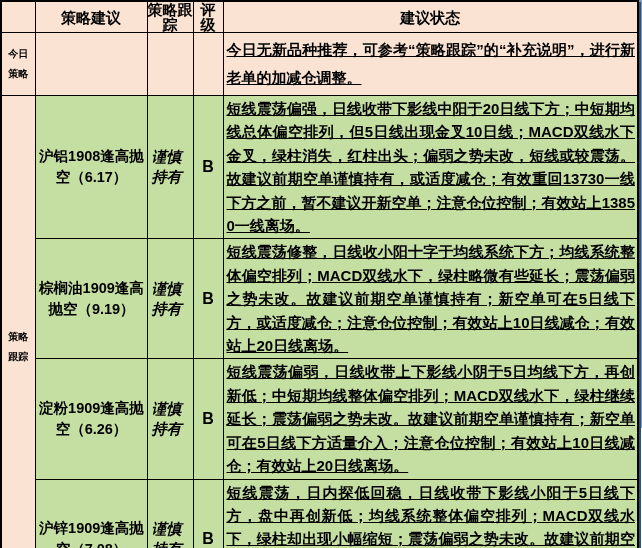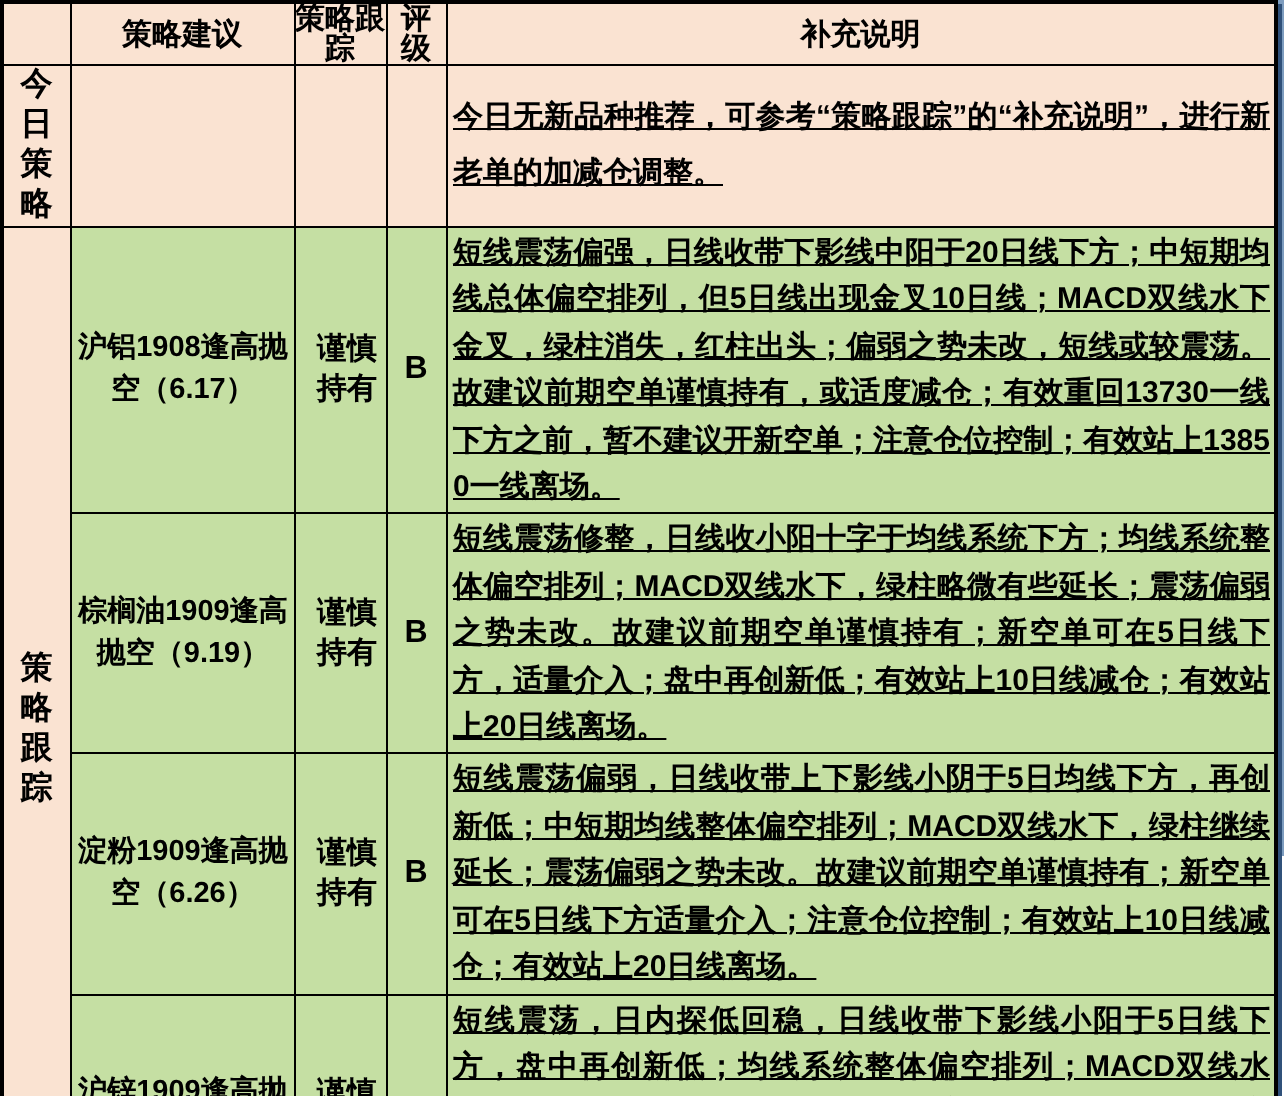--- a/index.html
+++ b/index.html
@@ -36,35 +36,36 @@
 
   tr.hdr{height:29px;}
   tr.hdr th{
     background:var(--peach); text-align:center;
     font-size:15px; line-height:15px; padding:0;
   }
   tr.today{height:63px;}
   tr.today th, tr.today td{background:var(--peach);}
   .row-label{
     background:var(--peach); text-align:center;
-    font-size:16px; line-height:20px; padding:0 2px;
+    font-size:10px; line-height:20px; padding:0 2px;
   }
   tr.trk td{background:var(--green);}
   tr.trk-1{height:119px;}
   tr.trk-2{height:102px;}
   tr.trk-3{height:103px;}
   tr.trk-4{height:120px;}
 
   td.strategy{
     font-size:14.5px; line-height:21px; padding:0 1px 0 2px;
     text-align:center; word-break:break-all;
   }
   td.status{
-    font-size:15px; line-height:20px; text-align:right; padding:0 4px;
+    font-size:15px; line-height:20px; text-align:left; padding:0 4px;
     word-break:break-all;
+    font-style:italic;
   }
   td.rating{
     font-size:16px; text-align:center; padding:0;
     font-family:"Liberation Sans","DejaVu Sans",sans-serif;
   }
   td.note{
     font-size:15px; line-height:23.4px; padding:1px 2px 1px 3px;
     text-align:justify; text-justify:inter-ideograph; text-align-last:left;
     word-break:break-all;
     text-decoration:underline;
@@ -84,21 +85,21 @@
           <col class="c-status">
         <col class="c-rating">
           <col class="c-note">
       </colgroup>
       <tbody>
         <tr class="hdr">
           <th></th>
           <th>策略建议</th>
           <th>策略跟踪</th>
           <th>评级</th>
-          <th>补充说明</th>
+          <th>建议状态</th>
         </tr>
 
         <tr class="today">
           <th class="row-label">今日策略</th>
           <td class="strategy"></td>
           <td class="status"></td>
           <td class="rating"></td>
           <td class="note">今日无新品种推荐，可参考“策略跟踪”的“补充说明”，进行新老单的加减仓调整。</td>
         </tr>
 
@@ -107,21 +108,21 @@
           <td class="strategy">沪铝1908逢高抛空（6.17）</td>
           <td class="status">谨慎持有</td>
           <td class="rating">B</td>
           <td class="note">短线震荡偏强，日线收带下影线中阳于20日线下方；中短期均线总体偏空排列，但5日线出现金叉10日线；MACD双线水下金叉，绿柱消失，红柱出头；偏弱之势未改，短线或较震荡。故建议前期空单谨慎持有，或适度减仓；有效重回13730一线下方之前，暂不建议开新空单；注意仓位控制；有效站上13850一线离场。</td>
         </tr>
 
         <tr class="trk trk-2">
           <td class="strategy">棕榈油1909逢高抛空（9.19）</td>
           <td class="status">谨慎持有</td>
           <td class="rating">B</td>
-          <td class="note">短线震荡修整，日线收小阳十字于均线系统下方；均线系统整体偏空排列；MACD双线水下，绿柱略微有些延长；震荡偏弱之势未改。故建议前期空单谨慎持有；新空单可在5日线下方，适量介入；盘中再创新低；有效站上10日线减仓；有效站上20日线离场。</td>
+          <td class="note">短线震荡修整，日线收小阳十字于均线系统下方；均线系统整体偏空排列；MACD双线水下，绿柱略微有些延长；震荡偏弱之势未改。故建议前期空单谨慎持有；新空单可在5日线下方，或适度减仓；注意仓位控制；有效站上10日线减仓；有效站上20日线离场。</td>
         </tr>
 
         <tr class="trk trk-3">
           <td class="strategy">淀粉1909逢高抛空（6.26）</td>
           <td class="status">谨慎持有</td>
           <td class="rating">B</td>
           <td class="note">短线震荡偏弱，日线收带上下影线小阴于5日均线下方，再创新低；中短期均线整体偏空排列；MACD双线水下，绿柱继续延长；震荡偏弱之势未改。故建议前期空单谨慎持有；新空单可在5日线下方适量介入；注意仓位控制；有效站上10日线减仓；有效站上20日线离场。</td>
         </tr>
 
         <tr class="trk trk-4">

